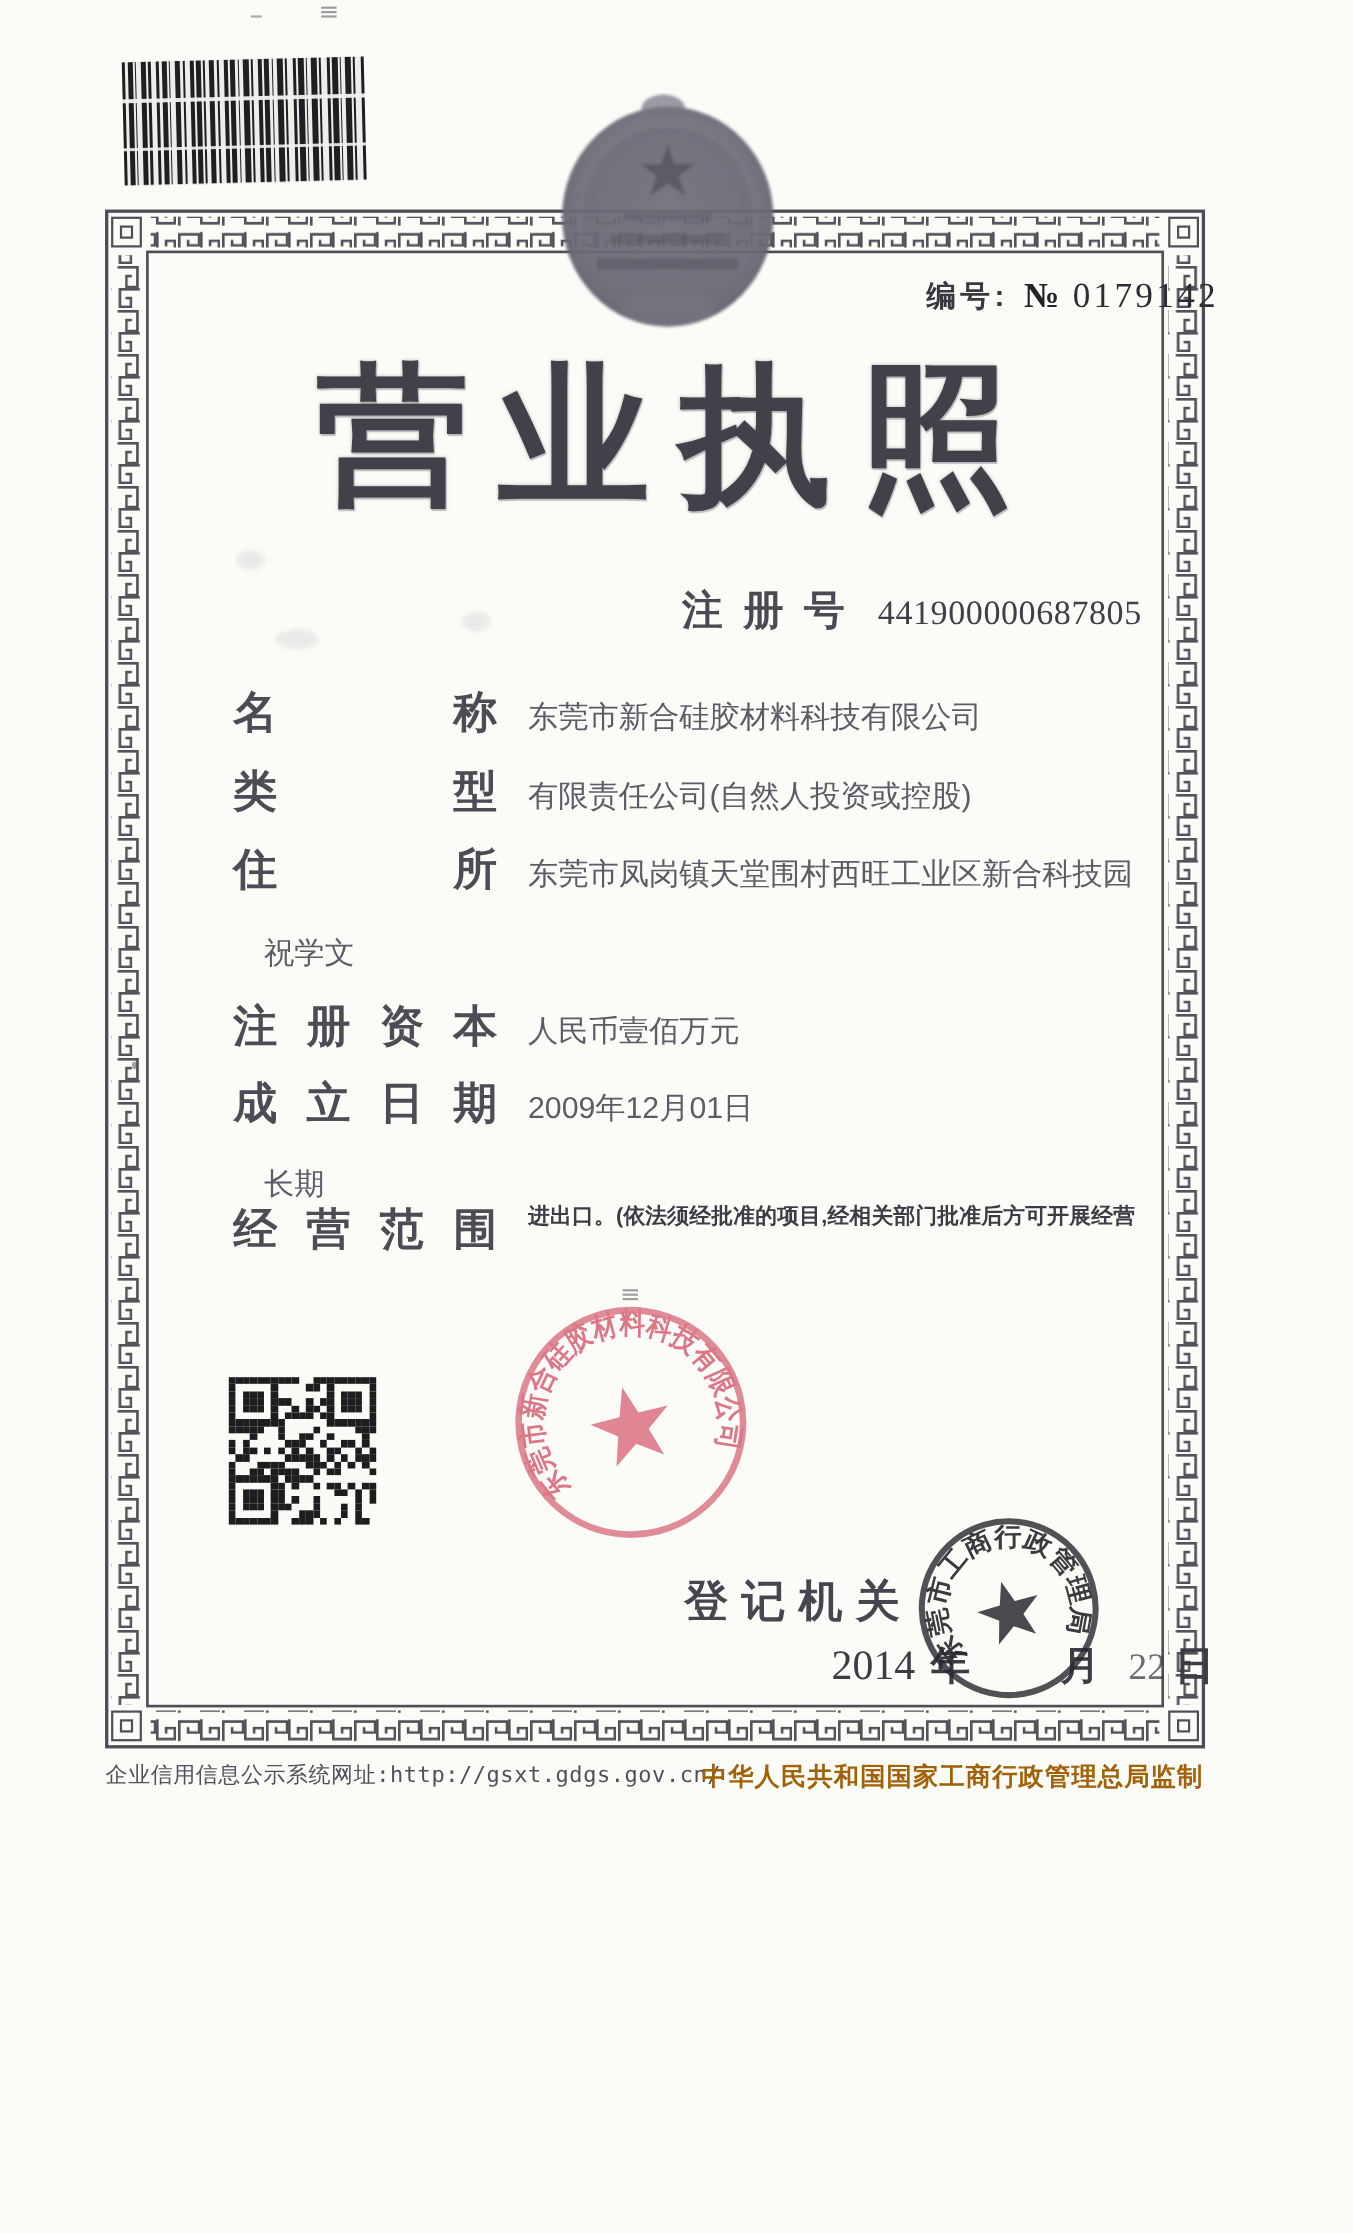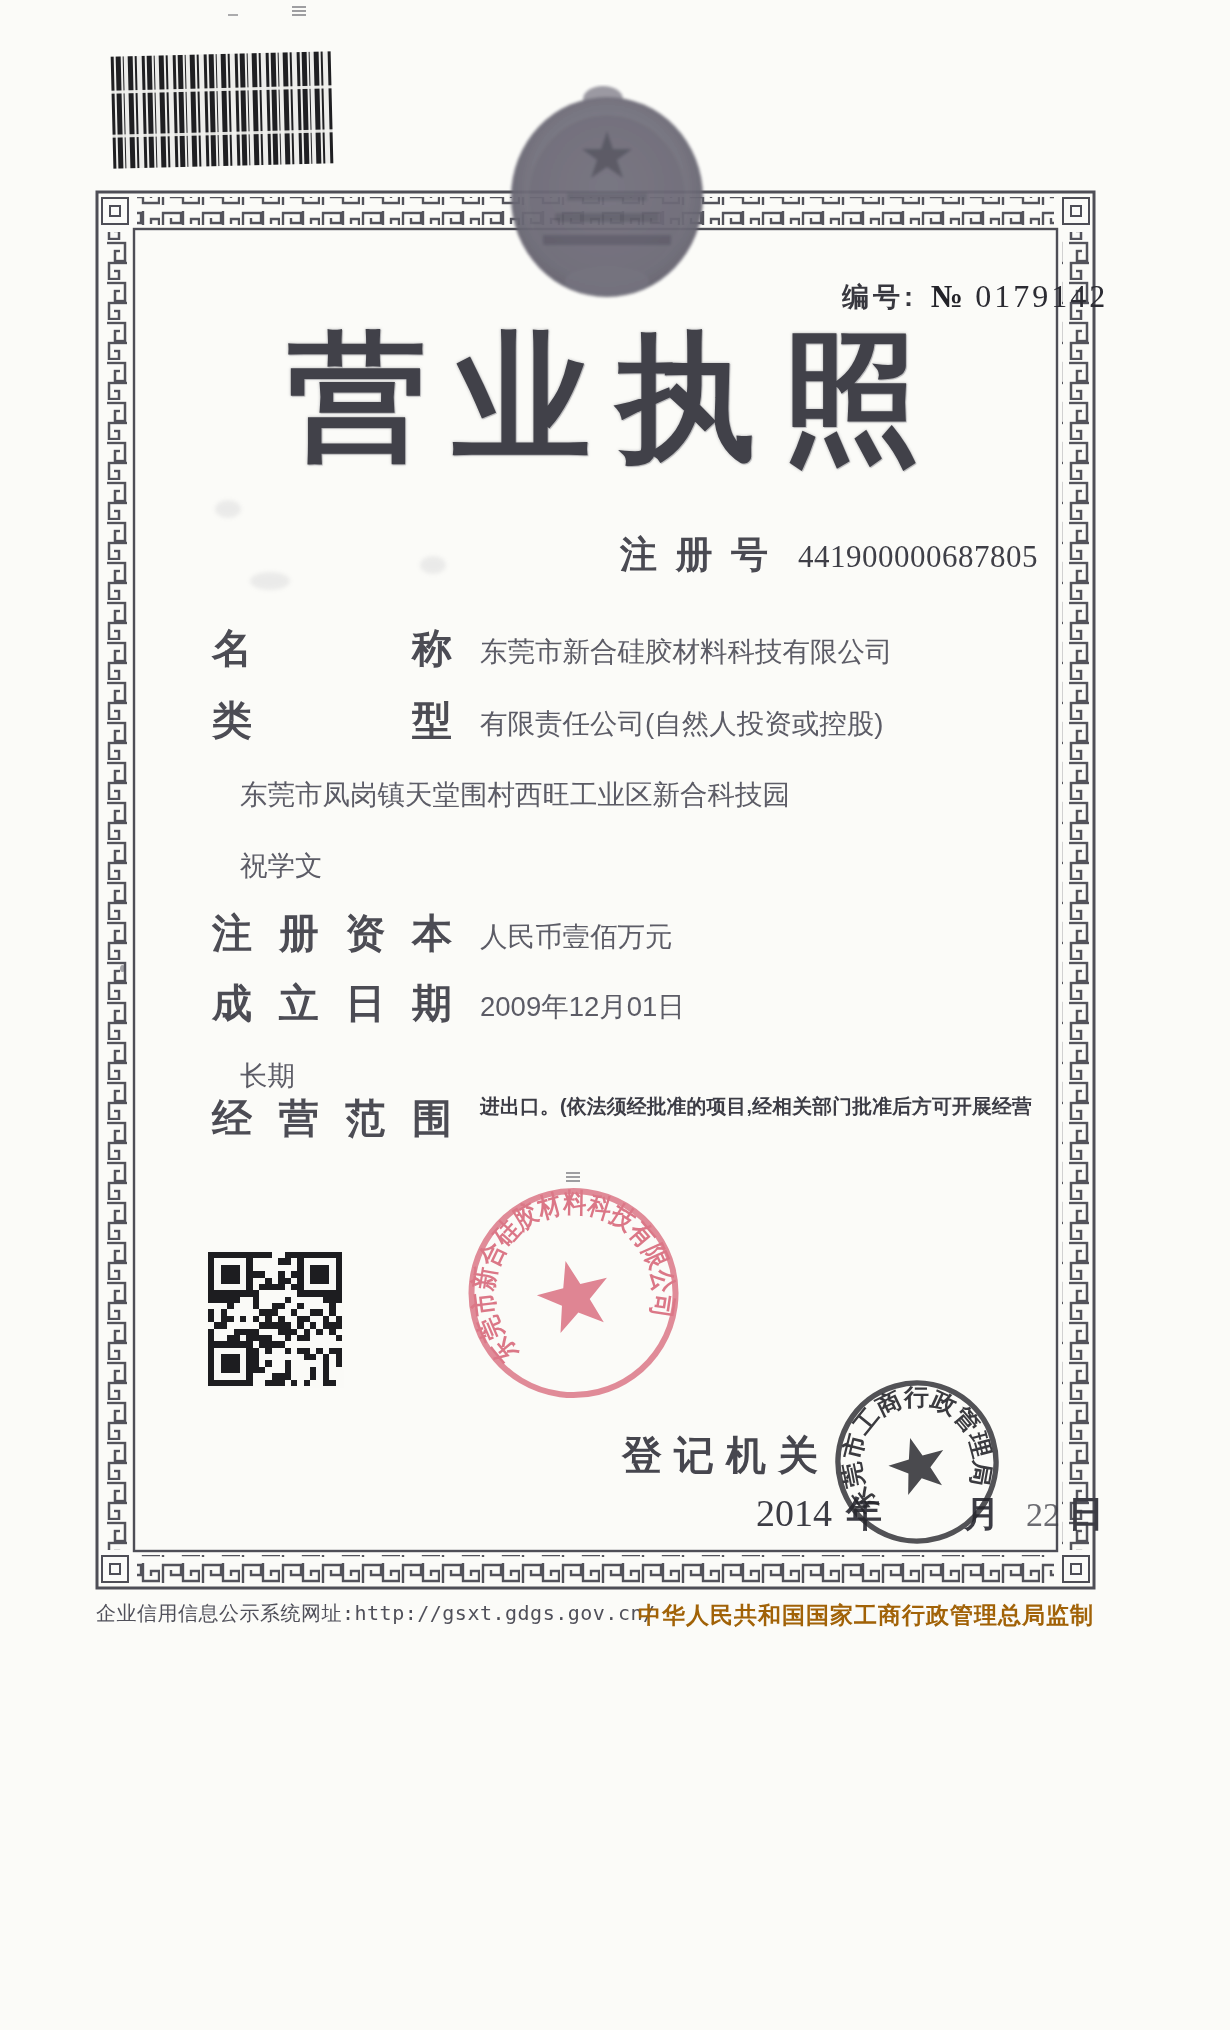--- a/index.html
+++ b/index.html
@@ -25,21 +25,21 @@
     filter:contrast(.92) blur(.3px);
   }
 
   
   .emblem{left:503px;top:84px;width:208px;height:220px;z-index:3;opacity:.95;}
 
   
   .border-svg{left:0;top:0;z-index:2;pointer-events:none;}
 
   
-  .serial{left:842px;top:250px;display:flex;align-items:flex-end;z-index:4;margin-top:28px;}
+  .serial{left:842px;top:250px;display:flex;align-items:flex-end;z-index:4;}
   .serial .s-label{font-size:27px;font-weight:600;color:#38383f;letter-spacing:4px;}
   .serial .s-no{font-family:"Liberation Serif",serif;font-weight:900;font-size:32px;color:#232329;margin-left:14px;}
   .serial .s-num{font-family:"Liberation Serif",serif;font-size:32px;color:#2c2c33;margin-left:12px;letter-spacing:3px;}
 
   
   .title{
     left:288px;top:318px;width:632px;z-index:4;
     font-size:138px;line-height:1.15;font-weight:900;color:#3e3e46;
     text-align:justify;text-align-last:justify;
     text-shadow:0 0 3px rgba(99,99,106,.55), 1px 1px 0 rgba(120,120,128,.35);
@@ -169,20 +169,21 @@
 
 <div class="field-row" style="top:626px">
   <span class="f-label">名称</span>
   <span class="f-value">东莞市新合硅胶材料科技有限公司</span>
 </div>
 <div class="field-row" style="top:698px">
   <span class="f-label">类型</span>
   <span class="f-value">有限责任公司(自然人投资或控股)</span>
 </div>
 <div class="field-row" style="top:769px">
+  <span class="f-label">住所</span>
   <span class="f-value">东莞市凤岗镇天堂围村西旺工业区新合科技园</span>
 </div>
 <div class="field-row" style="top:840px">
   <span class="f-value">祝学文</span>
 </div>
 <div class="field-row" style="top:911px">
   <span class="f-label">注册资本</span>
   <span class="f-value">人民币壹佰万元</span>
 </div>
 <div class="field-row" style="top:981px">

